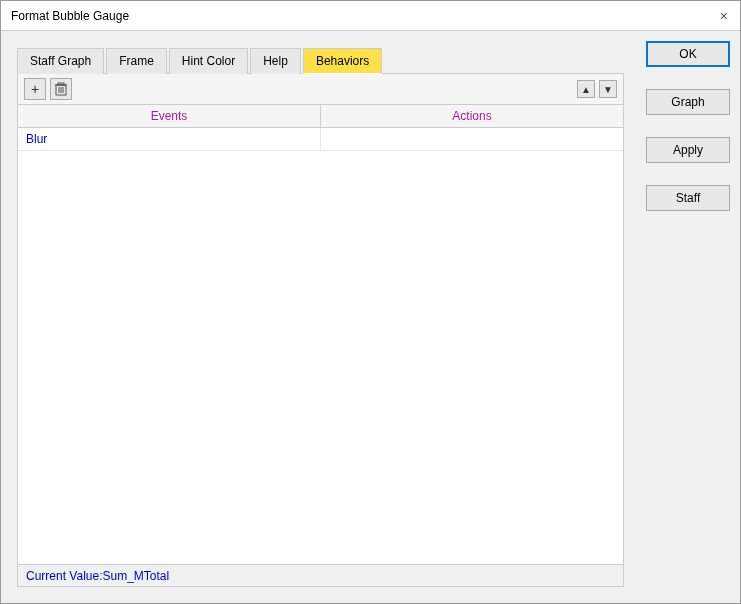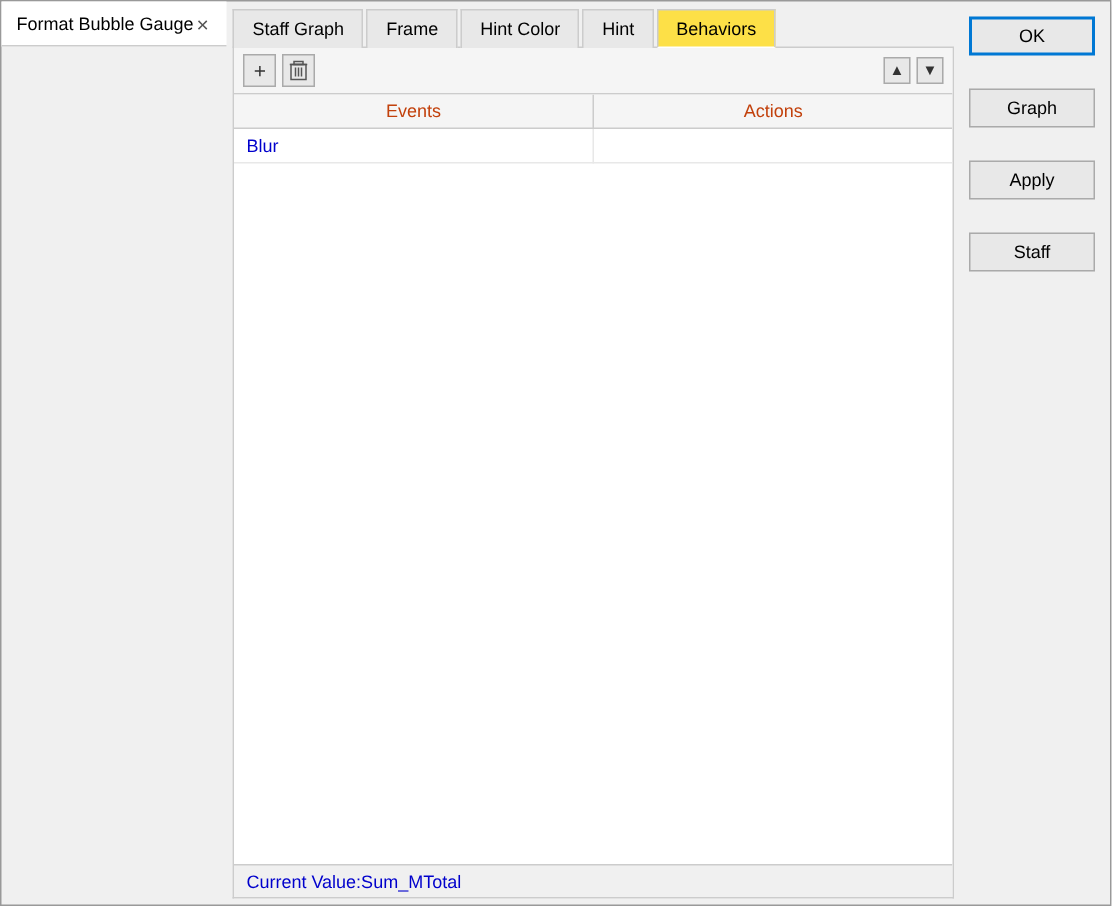--- a/index.html
+++ b/index.html
@@ -19,21 +19,21 @@
       height: 604px;
       overflow: hidden;
     }
 
     .dialog {
       width: 741px;
       height: 604px;
       background: #f0f0f0;
       border: 1px solid #999;
       display: flex;
-      flex-direction: row;
+      flex-direction: column;
       box-shadow: 2px 2px 8px rgba(0,0,0,0.3);
     }
 
     .title-bar {
       background: #ffffff;
       border-bottom: 1px solid #ccc;
       padding: 6px 10px;
       display: flex;
       align-items: center;
       justify-content: space-between;
@@ -59,21 +59,21 @@
     .content-area {
       display: flex;
       flex: 1;
       overflow: hidden;
     }
 
     .main-panel {
       flex: 1;
       display: flex;
       flex-direction: column;
-      padding: 4px;
+      padding: 16px;
       overflow: hidden;
     }
 
     .tabs {
       display: flex;
       border-bottom: 1px solid #ccc;
       margin-bottom: 0;
     }
 
     .tab {
@@ -160,21 +160,21 @@
       border-collapse: collapse;
     }
 
     table thead th {
       background: #f5f5f5;
       border-bottom: 1px solid #ccc;
       border-right: 1px solid #ccc;
       padding: 4px 8px;
       text-align: center;
       font-weight: normal;
-      color: #c2410c;
+      color: #a21caf;
     }
 
     table thead th:last-child {
       border-right: none;
     }
 
     table tbody td {
       border-bottom: 1px solid #e8e8e8;
       border-right: 1px solid #e8e8e8;
       padding: 4px 8px;
@@ -230,21 +230,21 @@
     <span class="title-bar-title">Format Bubble Gauge</span>
     <button class="title-bar-close">×</button>
   </div>
 
   <div class="content-area">
     <div class="main-panel">
       <div class="tabs">
         <div class="tab">Staff Graph</div>
         <div class="tab">Frame</div>
         <div class="tab">Hint Color</div>
-        <div class="tab">Hint</div>
+        <div class="tab">Help</div>
         <div class="tab active">Behaviors</div>
       </div>
 
       <div class="tab-content">
         <div class="toolbar">
           <div class="toolbar-left">
             <button class="toolbar-btn">+</button>
             <button class="toolbar-btn">
               <svg width="12" height="14" viewBox="0 0 12 14">
                 <rect x="1" y="3" width="10" height="10" fill="none" stroke="#555" stroke-width="1"></rect>

